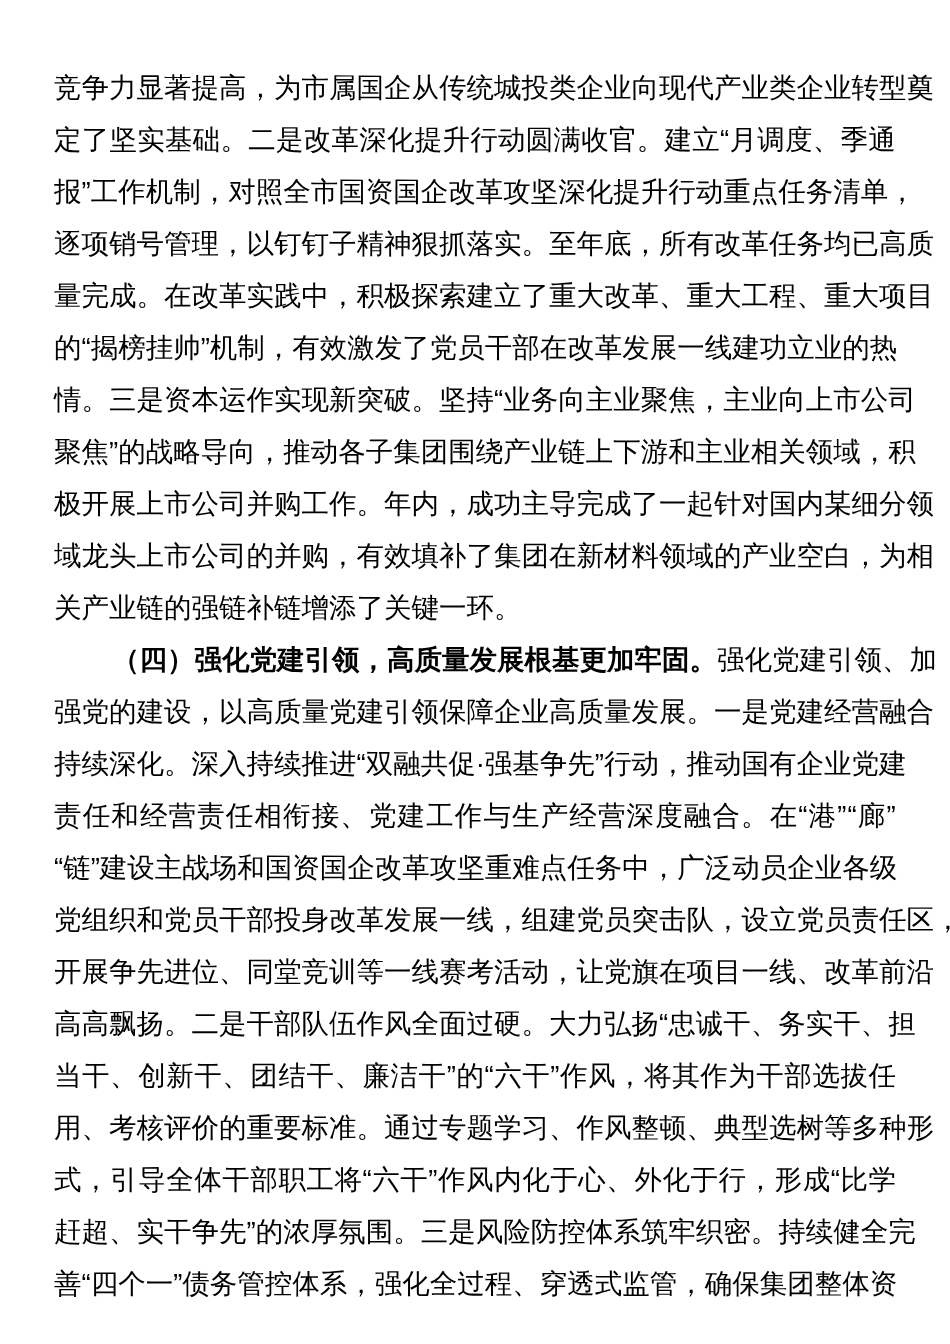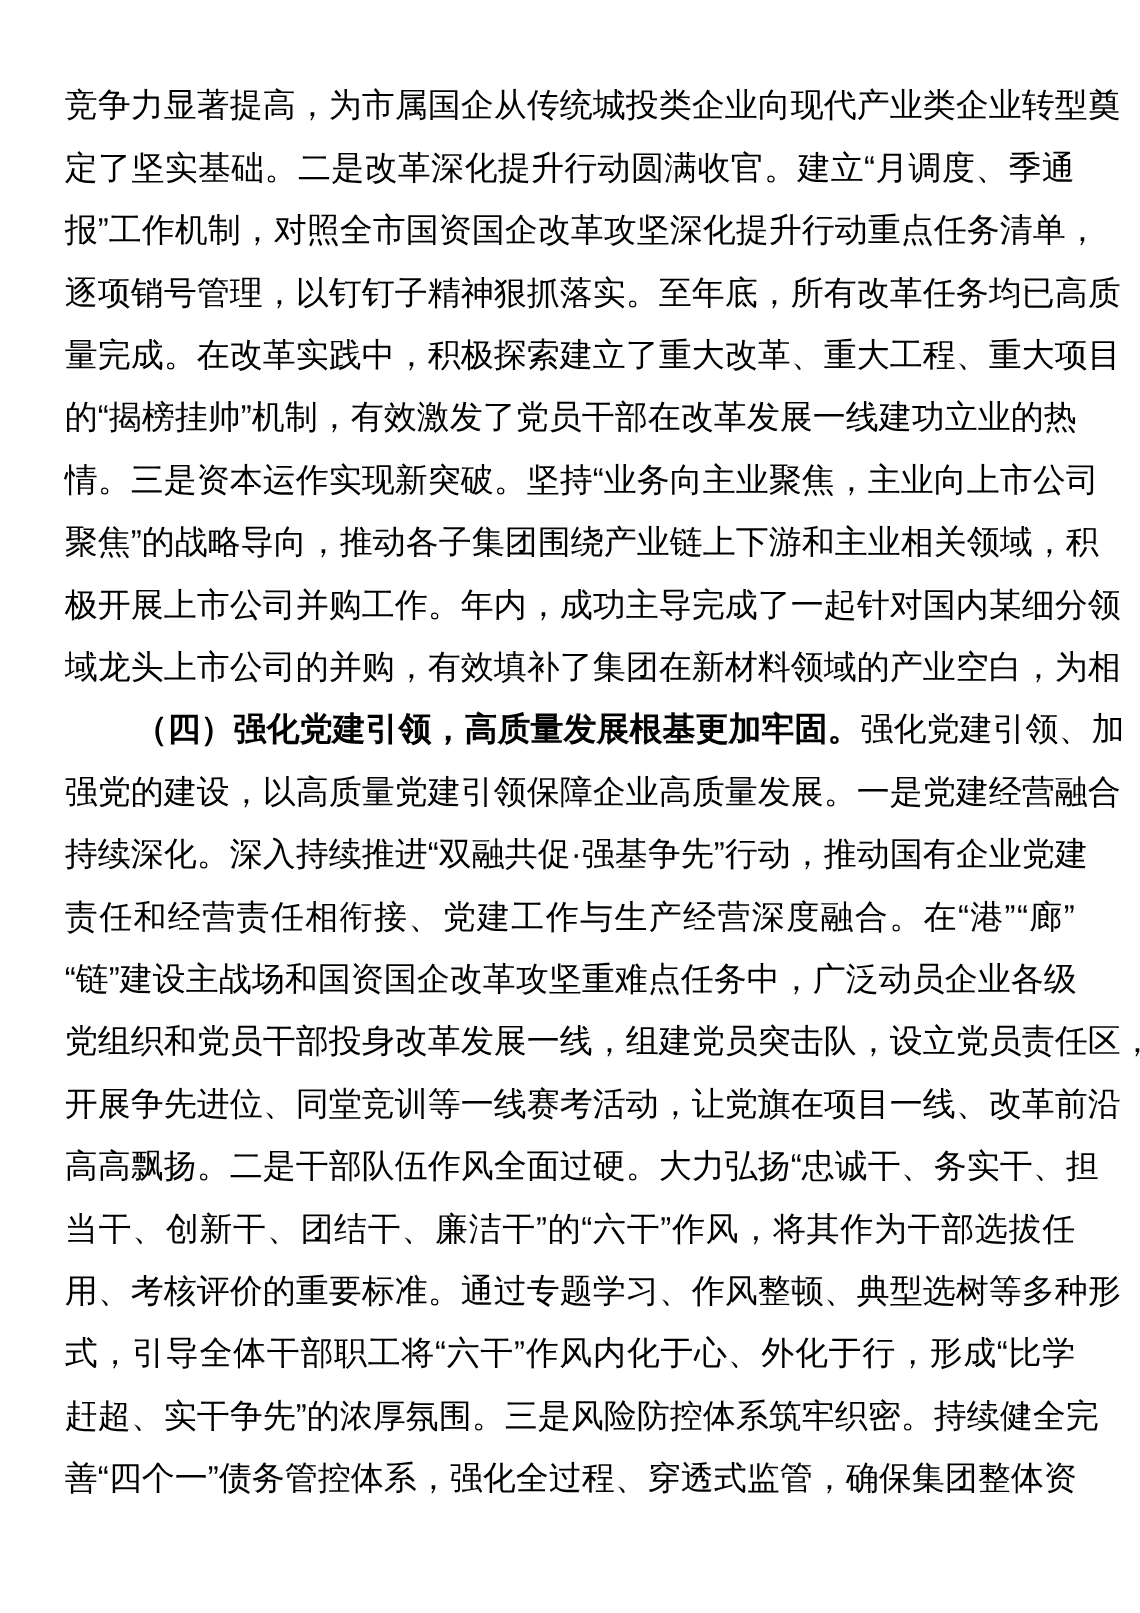--- a/index.html
+++ b/index.html
@@ -100,20 +100,23 @@
     <span class="seg">情</span><span class="seg">。</span><span class="seg">三</span><span class="seg">是</span><span class="seg">资</span><span class="seg">本</span><span class="seg">运</span><span class="seg">作</span><span class="seg">实</span><span class="seg">现</span><span class="seg">新</span><span class="seg">突</span><span class="seg">破</span><span class="seg">。</span><span class="seg">坚</span><span class="seg">持</span><span class="seg">“</span><span class="seg">业</span><span class="seg">务</span><span class="seg">向</span><span class="seg">主</span><span class="seg">业</span><span class="seg">聚</span><span class="seg">焦</span><span class="seg">，</span><span class="seg">主</span><span class="seg">业</span><span class="seg">向</span><span class="seg">上</span><span class="seg">市</span><span class="seg">公</span><span class="seg">司</span></div>
     <div class="line justify">
       
     <span class="seg">聚</span><span class="seg">焦</span><span class="seg">”</span><span class="seg">的</span><span class="seg">战</span><span class="seg">略</span><span class="seg">导</span><span class="seg">向</span><span class="seg">，</span><span class="seg">推</span><span class="seg">动</span><span class="seg">各</span><span class="seg">子</span><span class="seg">集</span><span class="seg">团</span><span class="seg">围</span><span class="seg">绕</span><span class="seg">产</span><span class="seg">业</span><span class="seg">链</span><span class="seg">上</span><span class="seg">下</span><span class="seg">游</span><span class="seg">和</span><span class="seg">主</span><span class="seg">业</span><span class="seg">相</span><span class="seg">关</span><span class="seg">领</span><span class="seg">域</span><span class="seg">，</span><span class="seg">积</span></div>
     <div class="line justify">
       
     <span class="seg">极</span><span class="seg">开</span><span class="seg">展</span><span class="seg">上</span><span class="seg">市</span><span class="seg">公</span><span class="seg">司</span><span class="seg">并</span><span class="seg">购</span><span class="seg">工</span><span class="seg">作</span><span class="seg">。</span><span class="seg">年</span><span class="seg">内</span><span class="seg">，</span><span class="seg">成</span><span class="seg">功</span><span class="seg">主</span><span class="seg">导</span><span class="seg">完</span><span class="seg">成</span><span class="seg">了</span><span class="seg">一</span><span class="seg">起</span><span class="seg">针</span><span class="seg">对</span><span class="seg">国</span><span class="seg">内</span><span class="seg">某</span><span class="seg">细</span><span class="seg">分</span><span class="seg">领</span></div>
     <div class="line justify">
       
     <span class="seg">域</span><span class="seg">龙</span><span class="seg">头</span><span class="seg">上</span><span class="seg">市</span><span class="seg">公</span><span class="seg">司</span><span class="seg">的</span><span class="seg">并</span><span class="seg">购</span><span class="seg">，</span><span class="seg">有</span><span class="seg">效</span><span class="seg">填</span><span class="seg">补</span><span class="seg">了</span><span class="seg">集</span><span class="seg">团</span><span class="seg">在</span><span class="seg">新</span><span class="seg">材</span><span class="seg">料</span><span class="seg">领</span><span class="seg">域</span><span class="seg">的</span><span class="seg">产</span><span class="seg">业</span><span class="seg">空</span><span class="seg">白</span><span class="seg">，</span><span class="seg">为</span><span class="seg">相</span></div>
+    <div class="line last">
+      <span class="seg">关产业链的强链补链增添了关键一环。</span>
+    </div>
 
     <div class="line last indent2">
       <span class="seg bold">（四）强化党建引领，高质量发展根基更加牢固。</span><span class="seg">强化党建引领、加</span>
     </div>
 
     <div class="line justify">
       
     <span class="seg">强</span><span class="seg">党</span><span class="seg">的</span><span class="seg">建</span><span class="seg">设</span><span class="seg">，</span><span class="seg">以</span><span class="seg">高</span><span class="seg">质</span><span class="seg">量</span><span class="seg">党</span><span class="seg">建</span><span class="seg">引</span><span class="seg">领</span><span class="seg">保</span><span class="seg">障</span><span class="seg">企</span><span class="seg">业</span><span class="seg">高</span><span class="seg">质</span><span class="seg">量</span><span class="seg">发</span><span class="seg">展</span><span class="seg">。</span><span class="seg">一</span><span class="seg">是</span><span class="seg">党</span><span class="seg">建</span><span class="seg">经</span><span class="seg">营</span><span class="seg">融</span><span class="seg">合</span></div>
     <div class="line justify">
       

